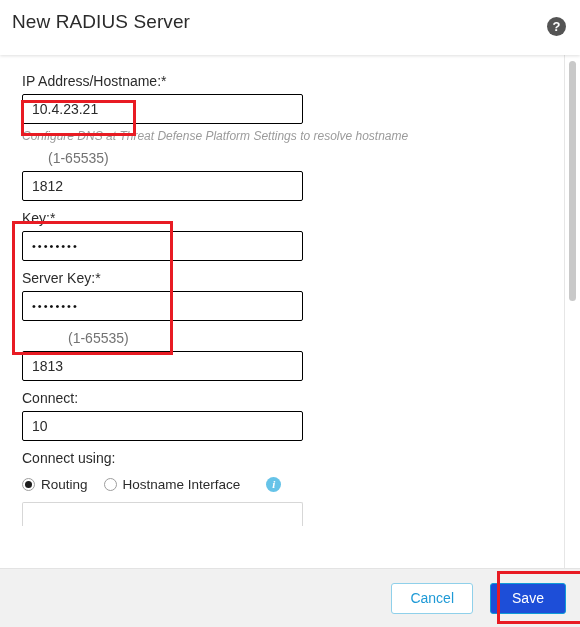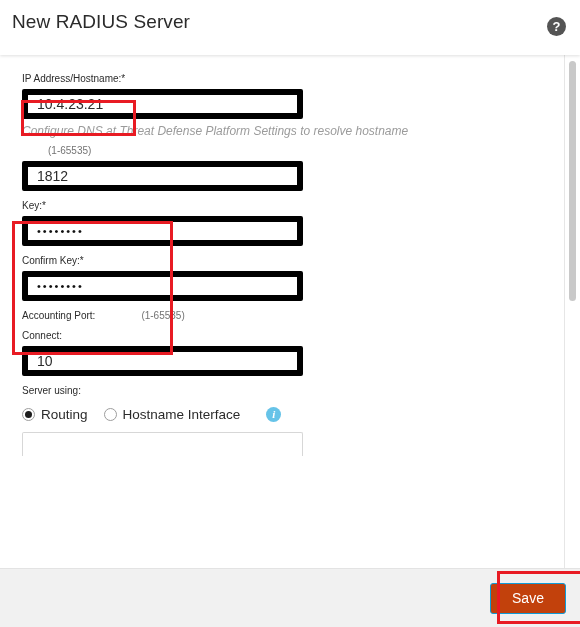--- a/index.html
+++ b/index.html
@@ -69,39 +69,39 @@
     position: absolute;
     left: 0;
     top: 0;
     right: 0;
     bottom: 0;
     padding: 18px 0 0 22px;
     box-sizing: border-box;
   }
 
   .field-label {
-    font-size: 10px;
+    font-size: 14px;
     color: #2b2b2b;
     margin: 0 0 5px 0;
     display: flex;
     align-items: baseline;
   }
   .label-text { white-space: nowrap; }
   .label-range {
     color: #737373;
     margin-left: 26px;
     white-space: nowrap;
   }
   .label-range.wide { margin-left: 46px; }
 
   .text-input {
     width: 281px;
     height: 30px;
     box-sizing: border-box;
-    border: 6px solid #000000;
+    border: 1px solid #000000;
     border-radius: 2px;
     background: #ffffff;
     font-family: "Liberation Sans", sans-serif;
     font-size: 14px;
     color: #2b2b2b;
     padding: 0 9px;
     outline: none;
     display: block;
   }
   .text-input.pw {
@@ -239,21 +239,21 @@
     padding: 0 18px;
     outline: none;
   }
   .btn-cancel {
     background: #ffffff;
     border: 1px solid #8fd0ea;
     color: #1f9ad6;
     margin-right: 17px;
   }
   .btn-save {
-    background: #c2410c;
+    background: #1d4ed8;
     border: 1px solid #0f9bd7;
     color: #ffffff;
     min-width: 76px;
   }
 
   
   .annot {
     position: absolute;
     border: 3px solid #e81b23;
     box-sizing: border-box;
@@ -294,42 +294,42 @@
 
       <div class="field-block">
         <div class="field-label">
           <span class="label-text">Key:*</span>
         </div>
         <input class="text-input pw" type="text" value="••••••••" style="">
       </div>
 
       <div class="field-block">
         <div class="field-label">
-          <span class="label-text">Confirm Key:*</span>
+          <span class="label-text">Server Key:*</span>
         </div>
         <input class="text-input pw" type="text" value="••••••••" style="">
       </div>
 
       <div class="field-block">
         <div class="field-label">
-          <span class="label-text">Accounting Port:</span>
           <span class="label-range wide">(1-65535)</span>
         </div>
+        <input class="text-input" type="text" value="1813" style="">
       </div>
 
       <div class="field-block">
         <div class="field-label">
           <span class="label-text">Connect:</span>
         </div>
         <input class="text-input" type="text" value="10" style="">
       </div>
 
       <div class="field-block">
         <div class="field-label">
-          <span class="label-text">Server using:</span>
+          <span class="label-text">Connect using:</span>
         </div>
         <div class="radio-row">
           <div class="radio-opt selected">
             <span class="radio-mark"></span>
             <span class="radio-label">Routing</span>
           </div>
           <div class="radio-opt">
             <span class="radio-mark"></span>
             <span class="radio-label">Hostname Interface</span>
           </div>
@@ -340,19 +340,20 @@
       <div class="partial-input"></div>
     </div>
 
     <div class="body-edge"></div>
     <div class="scroll-track">
       <div class="scroll-thumb"></div>
     </div>
   </div>
 
   <div class="dialog-footer">
+    <button class="btn btn-cancel">Cancel</button>
     <button class="btn btn-save">Save</button>
   </div>
 </div>
 
 <div class="annot" id="annot-ip"></div>
 <div class="annot" id="annot-keys"></div>
 <div class="annot" id="annot-save"></div>
 
 </body></html>

